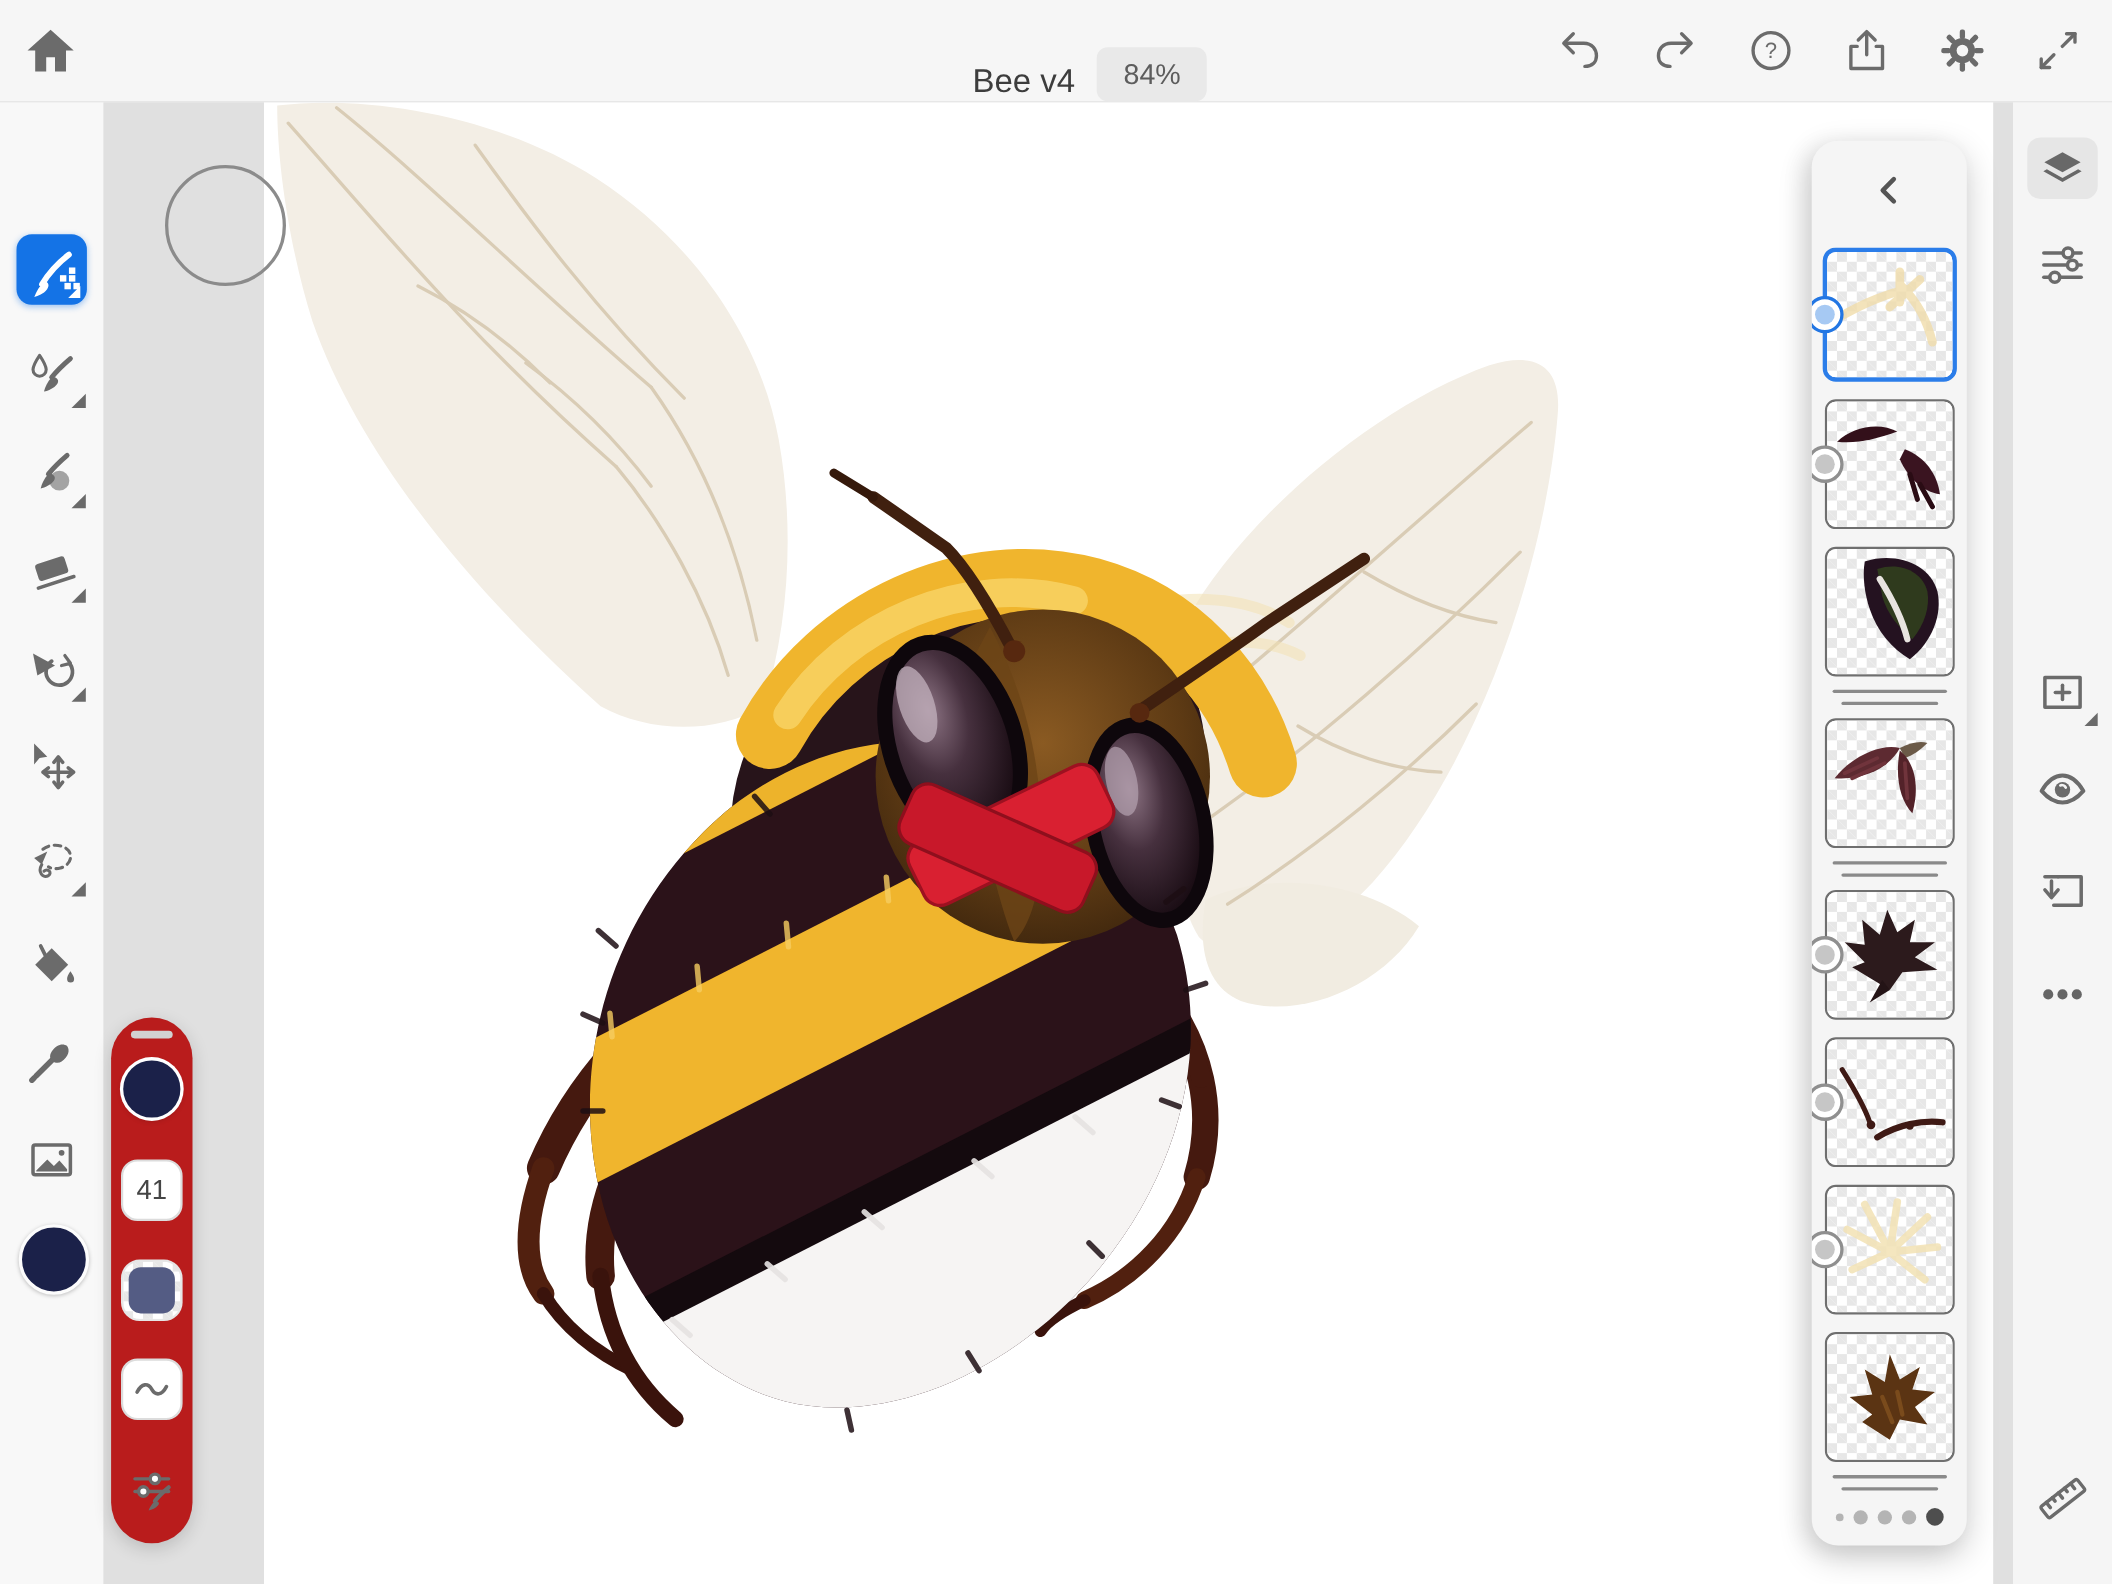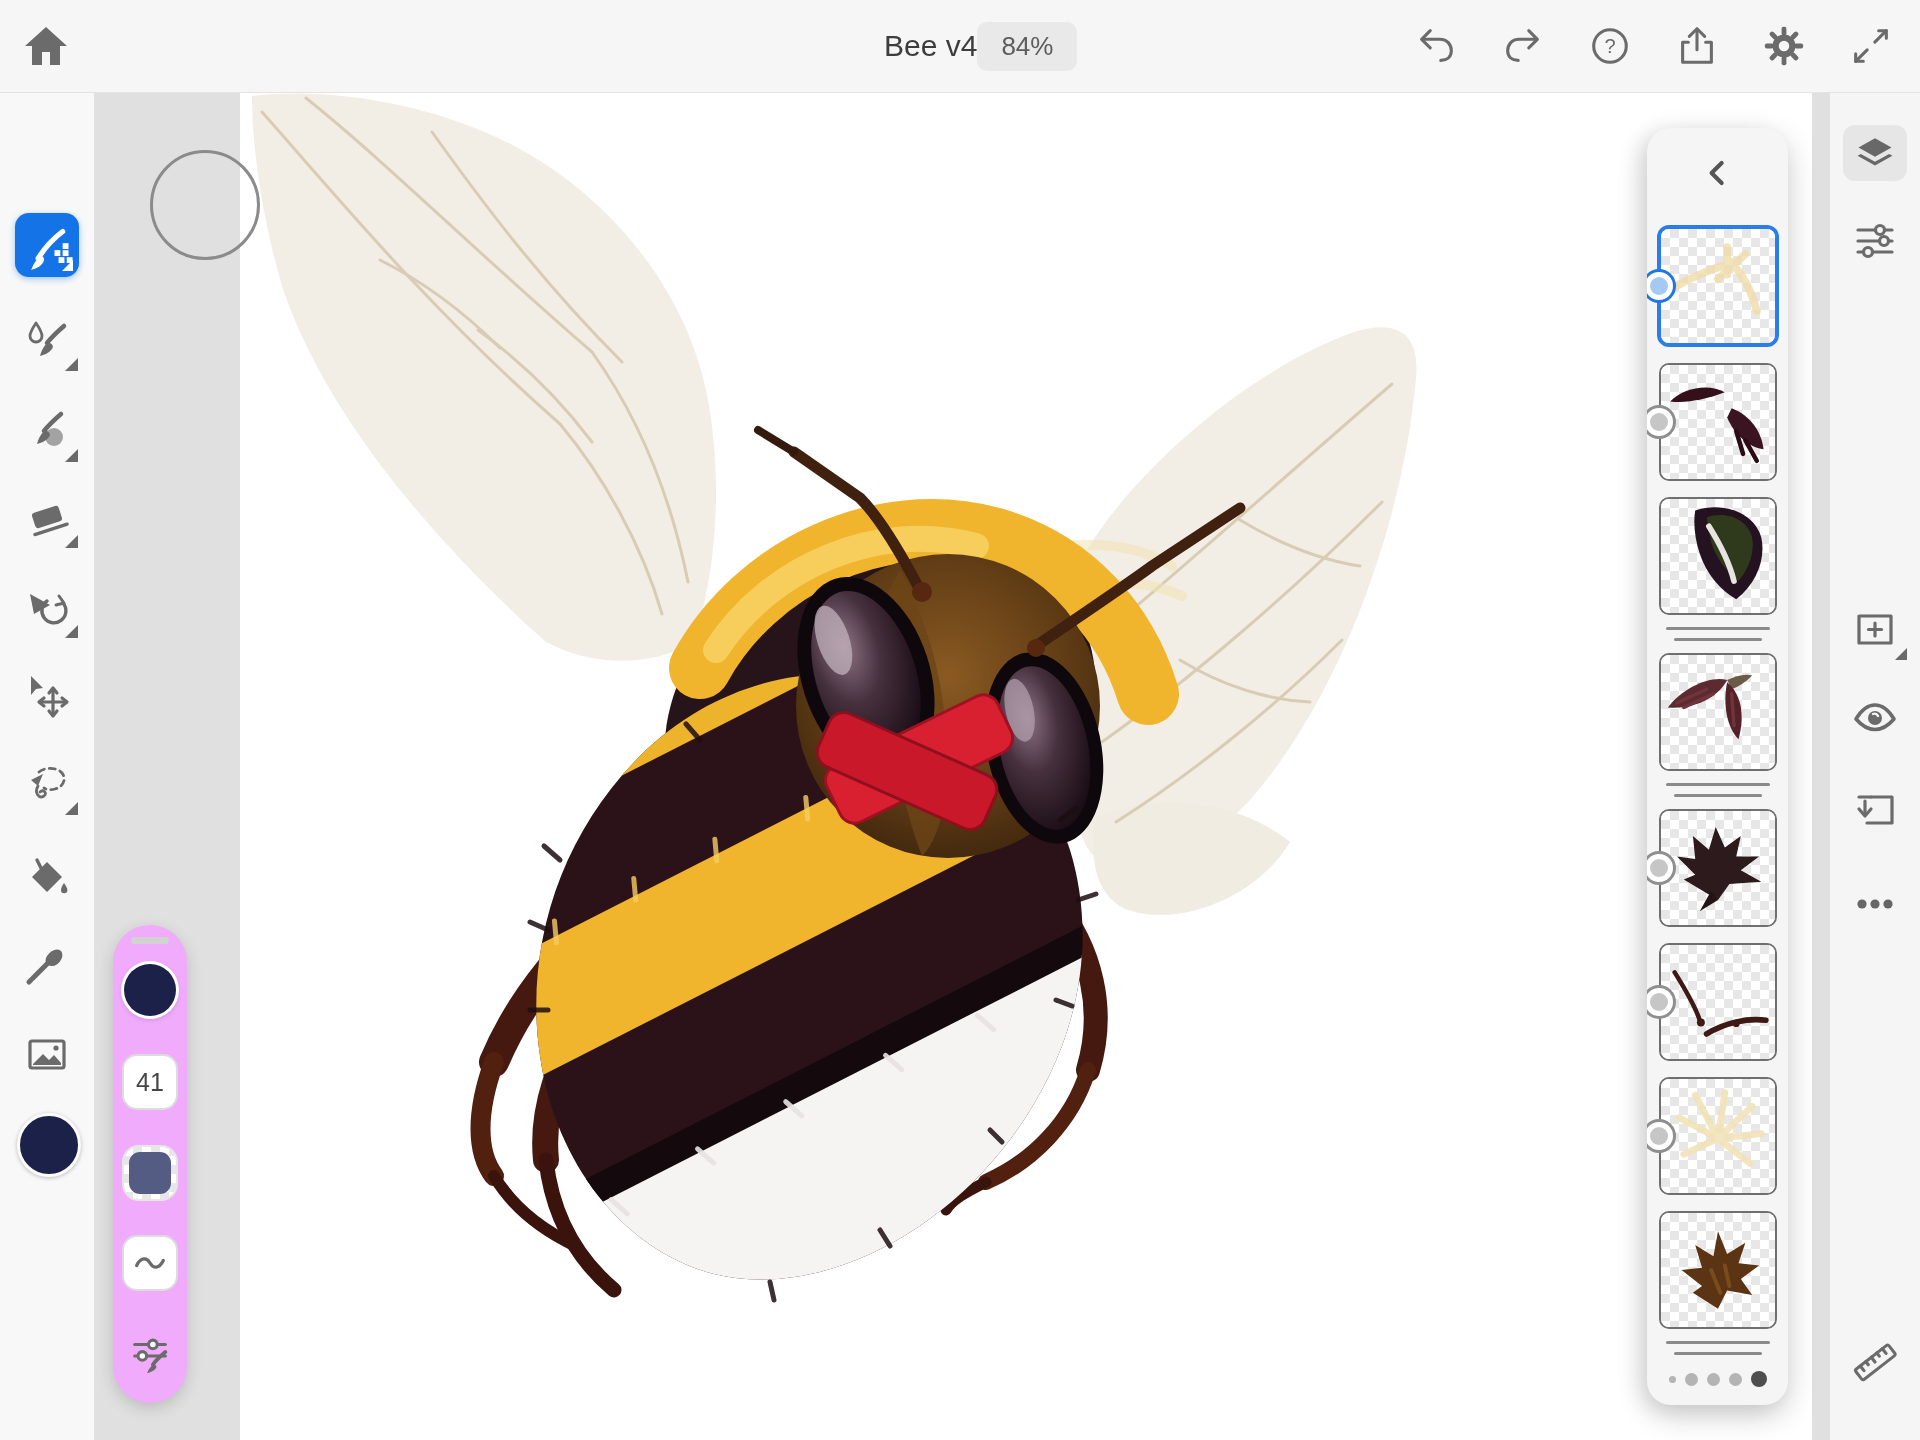--- a/index.html
+++ b/index.html
@@ -6,21 +6,21 @@
   body{width:1920px;height:1440px;position:relative;overflow:hidden;
        background:#e0e0e0;font-family:"Liberation Sans",sans-serif;
        -webkit-font-smoothing:antialiased;}
   svg{display:block}
   .ic{stroke:#6b6b6b;fill:none;stroke-width:3.2;stroke-linecap:round;stroke-linejoin:round;}
 
   
   .topbar{position:absolute;top:0;left:0;right:0;height:92px;background:#f6f6f6;
           border-bottom:1px solid #e3e3e3;z-index:40;}
   .home-btn{position:absolute;left:22px;top:22px;width:48px;height:48px;cursor:pointer;}
-  .title-wrap{position:absolute;left:884px;top:0;height:92px;display:flex;align-items:center;}
+  .title-wrap{position:absolute;left:884px;top:0;height:92px;display:flex;align-items:flex-end;gap:20px;}
   .doc-title{font-size:30px;color:#3d3d3d;}
   .zoom-badge{background:#e9e9e9;color:#5d5d5d;font-size:26px;padding:9px 24px;border-radius:10px;}
   .topbar-right{position:absolute;right:26px;top:0;height:92px;display:flex;align-items:center;gap:41px;}
   .tb-btn{width:46px;height:46px;}
 
   
   .toolbar{position:absolute;left:0;top:92px;bottom:0;width:94px;background:#f8f8f8;z-index:30;}
   .tool{position:absolute;left:23px;width:48px;height:48px;}
   .tool .opt-tri{display:none;position:absolute;right:-7px;bottom:-7px;width:0;height:0;
                  border-left:13px solid transparent;border-bottom:13px solid #6a6a6a;}
@@ -32,23 +32,23 @@
   .tool.selected .opt-tri{right:6px;bottom:6px;border-bottom-color:#fff;border-left-width:11px;border-bottom-width:11px;}
   .color-dot{position:absolute;left:17px;top:1021px;width:58px;height:58px;border-radius:50%;
              border:3px solid #fcfcfc;box-shadow:0 1px 4px rgba(0,0,0,.25);}
 
   
   .canvas-white{position:absolute;left:240px;top:92px;width:1572px;height:1348px;background:#ffffff;z-index:1;}
   .brush-preview{position:absolute;left:150px;top:150px;width:104px;height:104px;border-radius:50%;
                  border:3px solid #8b8b8b;z-index:6;}
 
   
-  .brush-panel{position:absolute;left:101px;top:925px;width:74px;height:478px;background:#f0abfc;
+  .brush-panel{position:absolute;left:101px;top:925px;width:74px;height:478px;background:#b91c1c;
                border-radius:37px;box-shadow:0 5px 16px rgba(0,0,0,.16);z-index:32;
-               display:flex;flex-direction:column;align-items:center;margin-left:12px;}
+               display:flex;flex-direction:column;align-items:center;}
   .drag-handle{width:38px;height:7px;border-radius:4px;background:#d2d2d2;margin-top:12px;}
   .bp-color{width:52px;height:52px;border-radius:50%;margin-top:20px;
             box-shadow:0 0 0 3px #fff,0 2px 6px rgba(0,0,0,.28);}
   .bp-size{width:52px;height:52px;margin-top:38px;border:2px solid #dcdcdc;border-radius:15px;background:#fff;
            display:flex;align-items:center;justify-content:center;font-size:25px;color:#454545;}
   .bp-swatch{width:52px;height:52px;margin-top:37px;border-radius:15px;overflow:hidden;
              box-shadow:0 0 0 2px #e6e6e6;position:relative;}
   .bp-swatch .fillc{position:absolute;left:5px;top:5px;right:5px;bottom:5px;border-radius:11px;}
   .bp-smooth{width:52px;height:52px;margin-top:36px;border:2px solid #dcdcdc;border-radius:15px;background:#fff;
              display:flex;align-items:center;justify-content:center;}

